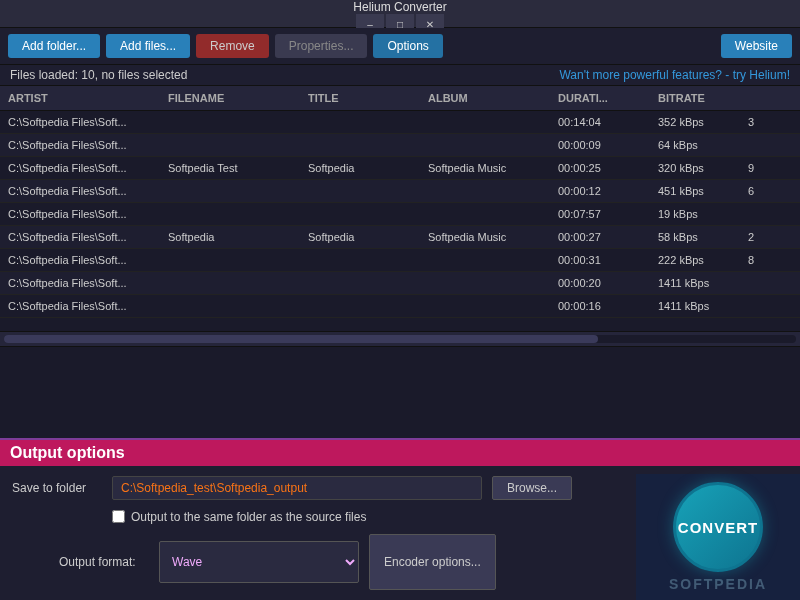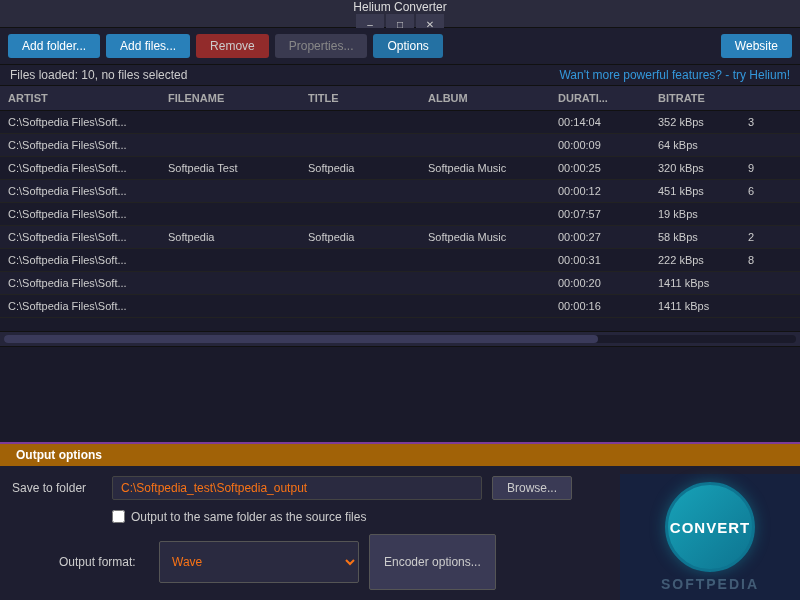--- a/index.html
+++ b/index.html
@@ -173,24 +173,24 @@
       background: #3a3a5a;
       border-radius: 4px;
     }
 
     
     .output-options {
       background: #1e1e30;
       border-top: 2px solid #7d3c98;
     }
     .output-options-header {
-      background: #a16207;
+      background: #be185d;
       color: #fff;
-      padding: 4px 16px;
-      font-size: 12px;
+      padding: 4px 10px;
+      font-size: 16px;
       font-weight: 600;
     }
     .output-options-body {
       padding: 10px 12px;
       display: flex;
       flex-direction: column;
       gap: 10px;
     }
 
     .output-row {
@@ -240,21 +240,21 @@
 
     .format-row {
       display: flex;
       align-items: center;
       gap: 10px;
       margin-left: 47px;
     }
     .format-select {
       background: #2a2a40;
       border: 1px solid #555;
-      color: #f97316;
+      color: #f0abfc;
       padding: 12px 8px;
       font-size: 12px;
       border-radius: 2px;
       width: 200px;
       cursor: pointer;
     }
     .btn-encoder {
       background: #3a3a55;
       border: 1px solid #555;
       color: #ccc;
@@ -262,21 +262,21 @@
       font-size: 12px;
       cursor: pointer;
       border-radius: 2px;
     }
 
     
     .convert-area {
       position: absolute;
       right: 0;
       bottom: 0;
-      width: 180px;
+      width: 164px;
       height: 126px;
       display: flex;
       flex-direction: column;
       align-items: center;
       justify-content: center;
       background: #16213e;
     }
     .convert-btn-circle {
       width: 90px;
       height: 90px;

